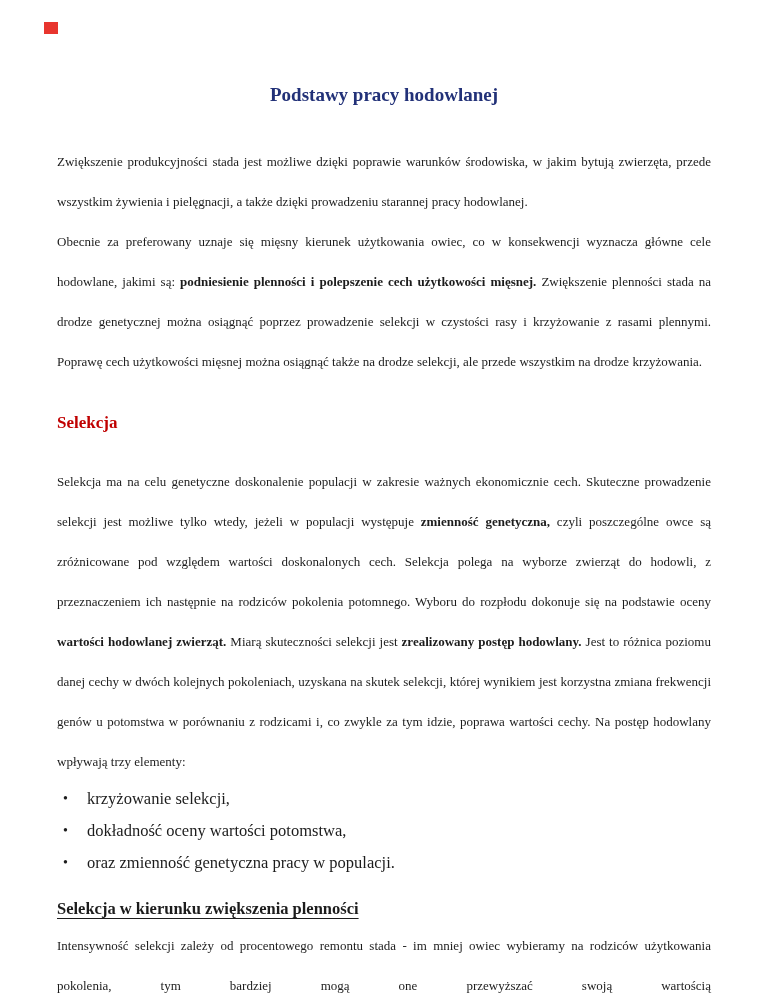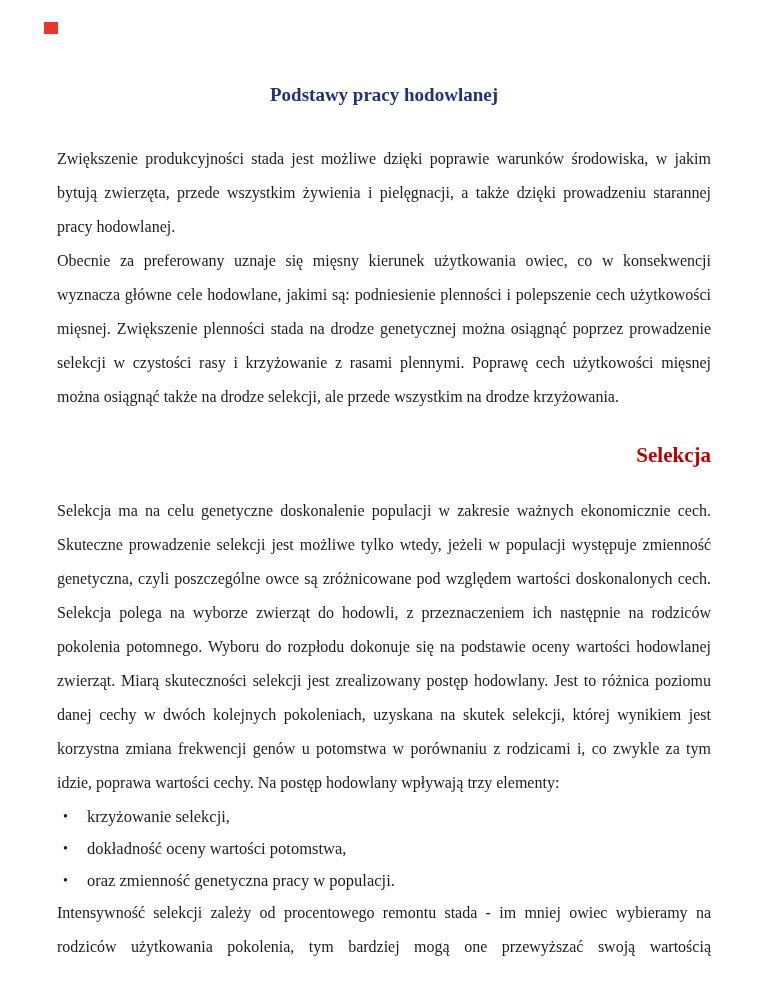--- a/index.html
+++ b/index.html
@@ -31,33 +31,32 @@
     margin: 0;
     padding-top: 66px;
     text-align: center;
     font-size: 19px;
     font-weight: bold;
     color: #223178;
     line-height: 25px;
   }
   .para {
     margin: 0;
-    font-size: 16px;
-    line-height: 34px;
+    font-size: 13px;
+    line-height: 40px;
     text-align: justify;
   }
   .p1 { margin-top: 35px; }
-  .b { font-weight: normal; }
+  .b { font-weight: bold; }
   .section-heading {
     margin: 26px 0 24px;
-    font-size: 21px;
+    font-size: 17px;
     line-height: 30px;
     font-weight: bold;
     color: #c00000;
-    text-align: right;
   }
   .bullet-list {
     list-style: none;
     margin: 2px 0 0;
     padding: 0;
   }
   .bullet-list li {
     display: flex;
     font-size: 16.5px;
     line-height: 30px;
@@ -110,16 +109,17 @@
     <li>
       <span class="bullet-marker">•</span>
       <span>dokładność oceny wartości potomstwa,</span>
     </li>
     <li>
       <span class="bullet-marker">•</span>
       <span>oraz zmienność genetyczna pracy w populacji.</span>
     </li>
   </ul>
 
+  <h3 class="sub-heading">Selekcja w kierunku zwiększenia plenności</h3>
 
   <p class="para p4">Intensywność selekcji zależy od procentowego remontu stada - im mniej owiec wybieramy na rodziców użytkowania pokolenia, tym bardziej mogą one przewyższać swoją wartością</p>
 
 </div>
 
 </body></html>

